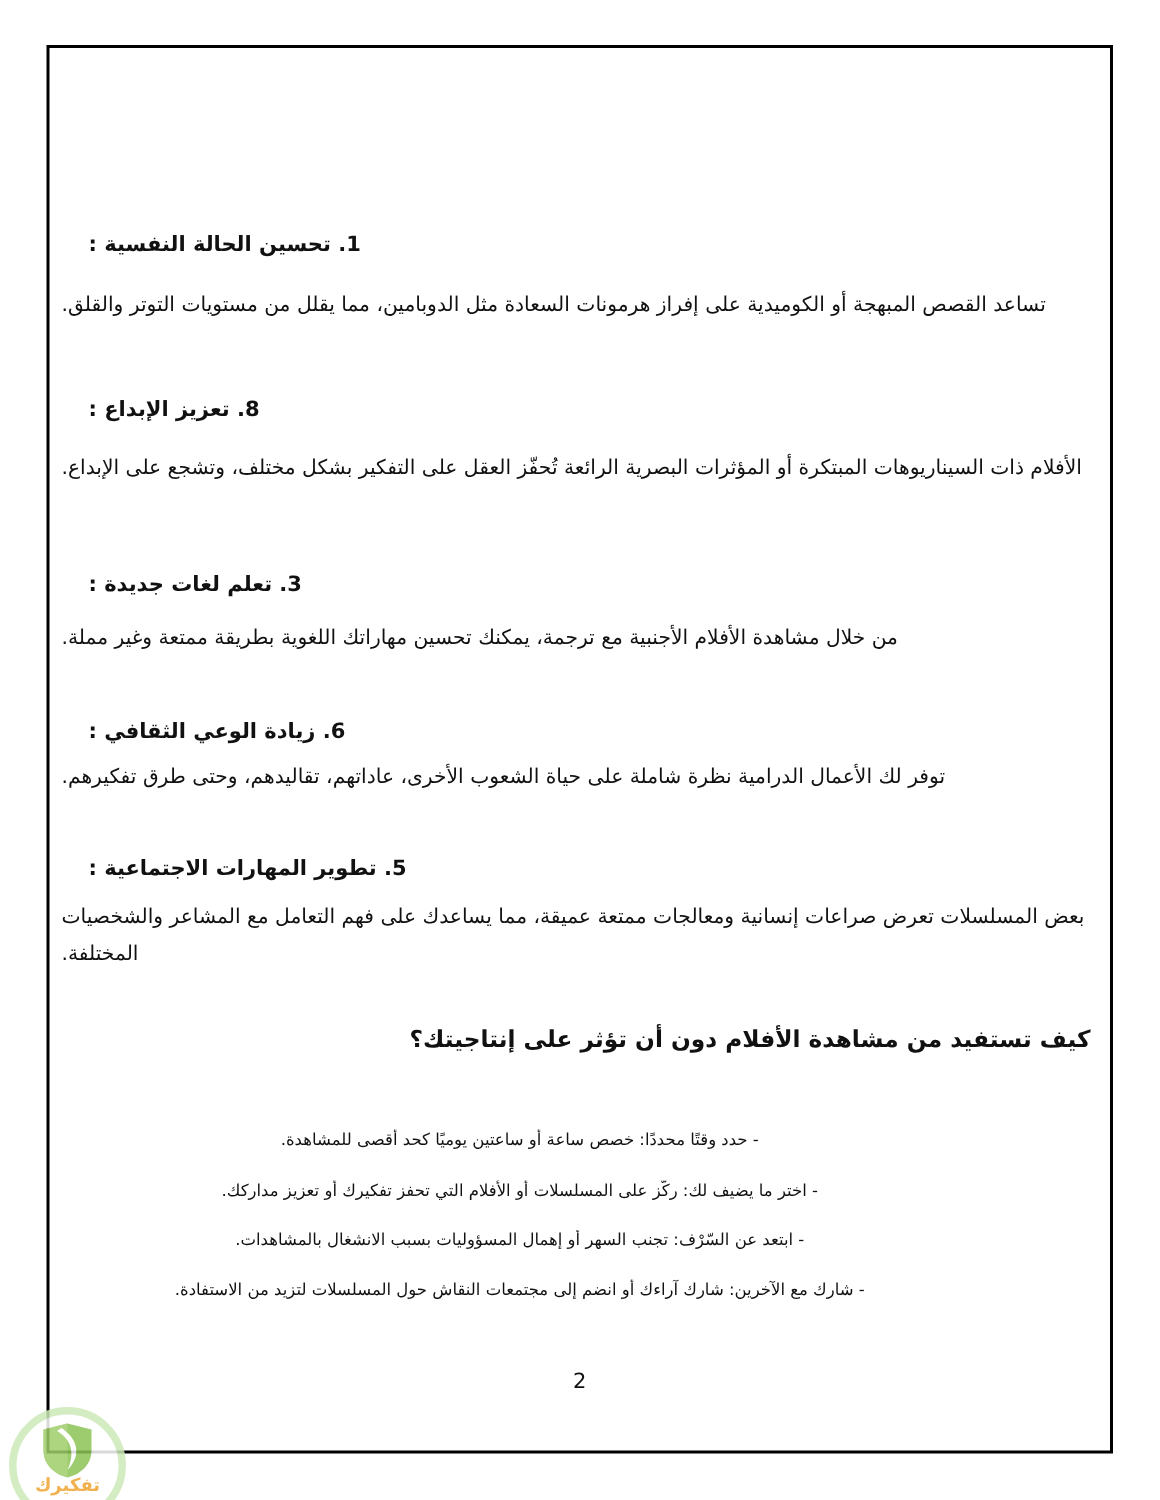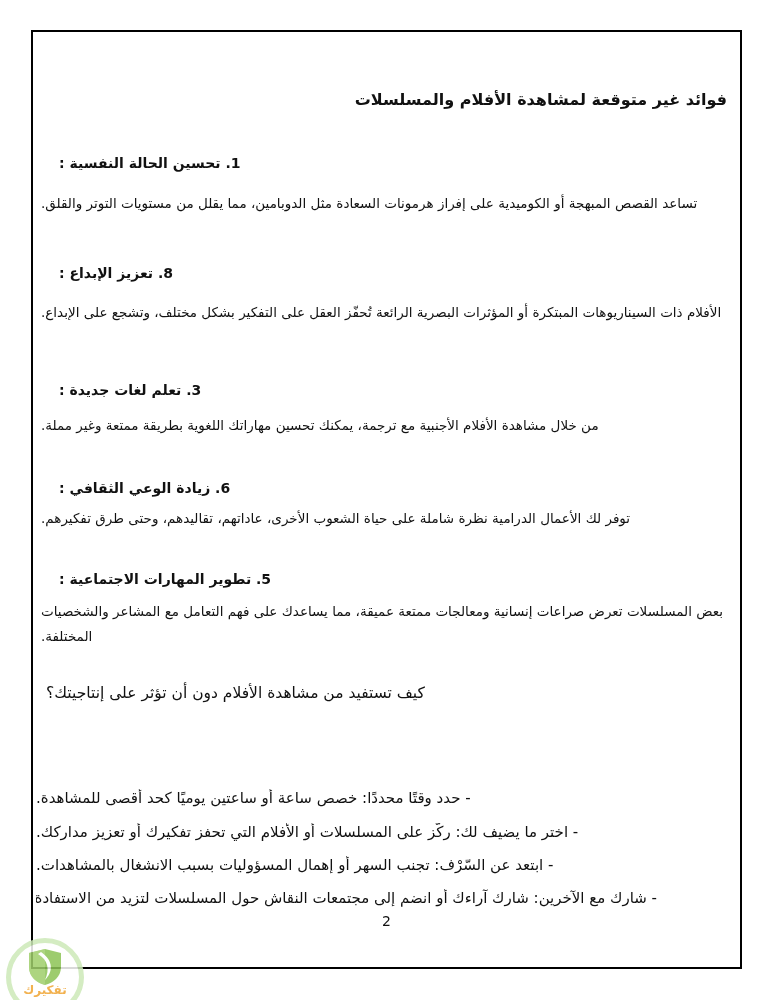--- a/index.html
+++ b/index.html
@@ -17,26 +17,26 @@
   }
   .sec-heading{
     position:absolute;right:116px;top:0;left:59px;text-align:left;
     font-size:14px;direction:rtl;white-space:nowrap;font-weight:bold;
   }
   .sec-body{
     position:absolute;left:41px;width:691px;text-align:left;
     font-size:13.5px;line-height:25px;direction:rtl;
   }
   .doc-subtitle{
-    position:absolute;right:46px;top:684px;left:46px;text-align:left;
-    font-size:15.5px;font-weight:normal;direction:rtl;
+    position:absolute;right:46px;top:684px;left:46px;text-align:right;
+    font-size:15.5px;font-weight:bold;direction:rtl;
   }
   .tip{
-    position:absolute;right:116px;left:36px;text-align:left;
-    font-size:15px;direction:rtl;white-space:nowrap;overflow:hidden;margin-top:36px;
+    position:absolute;right:116px;left:36px;text-align:center;
+    font-size:11px;direction:rtl;white-space:nowrap;overflow:hidden;
   }
   .page-number{
     position:absolute;left:0;top:913px;width:773px;text-align:center;
     font-size:14px;color:#111111;
   }
   .logo{
     position:absolute;left:6px;top:938px;width:78px;height:78px;opacity:0.85;
   }
   .logo-circle{
     width:68px;height:68px;border:5px solid #cde9b8;border-radius:50%;
@@ -48,21 +48,20 @@
     font-size:12px;font-weight:bold;color:#f0a431;direction:rtl;
   }
 </style>
 </head>
 <body>
 
 <div class="canvas">
 
   <div class="page-border"></div>
 
-  <div class="doc-title">فوائد غير متوقعة لمشاهدة الأفلام والمسلسلات</div>
 
   <div class="sec-heading" style="top:155px">1. تحسين الحالة النفسية :</div>
   <div class="sec-body" style="top:191px">تساعد القصص المبهجة أو الكوميدية على إفراز هرمونات السعادة مثل الدوبامين، مما يقلل من مستويات التوتر والقلق.</div>
 
   <div class="sec-heading" style="top:265px">8. تعزيز الإبداع :</div>
   <div class="sec-body" style="top:300px">الأفلام ذات السيناريوهات المبتكرة أو المؤثرات البصرية الرائعة تُحفّز العقل على التفكير بشكل مختلف، وتشجع على الإبداع.</div>
 
   <div class="sec-heading" style="top:382px">3. تعلم لغات جديدة :</div>
   <div class="sec-body" style="top:413px">من خلال مشاهدة الأفلام الأجنبية مع ترجمة، يمكنك تحسين مهاراتك اللغوية بطريقة ممتعة وغير مملة.</div>
 

